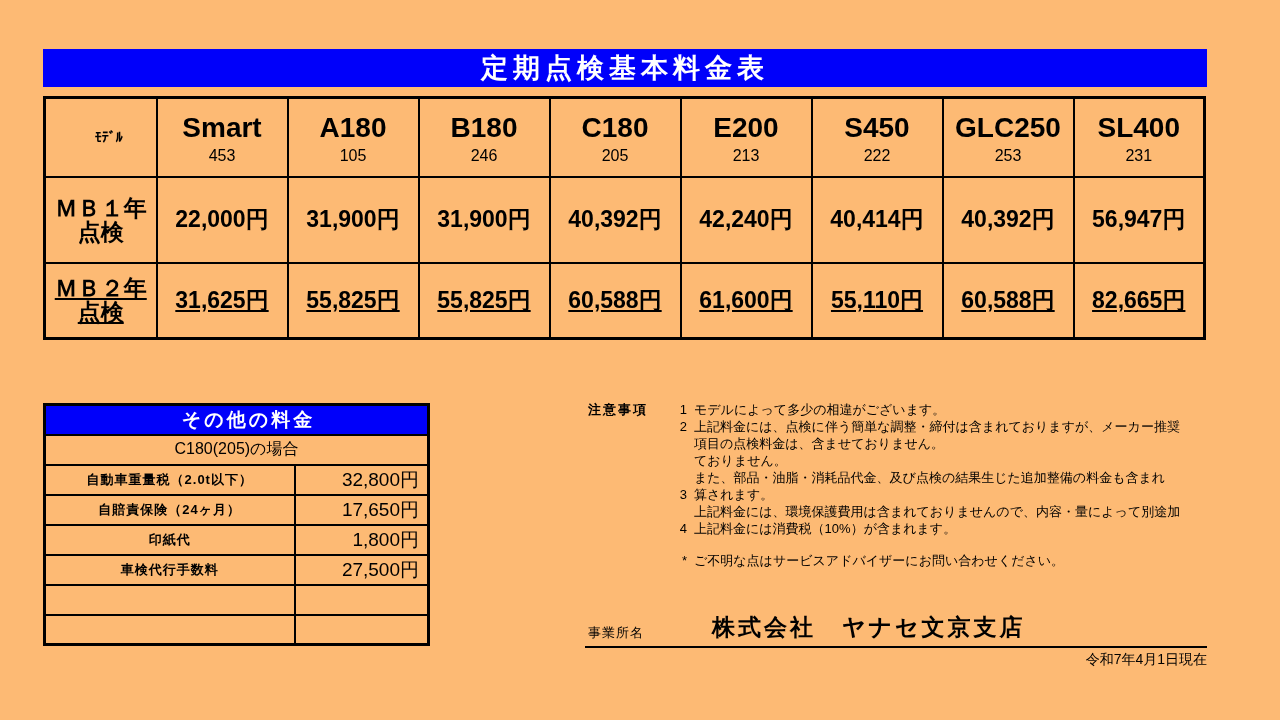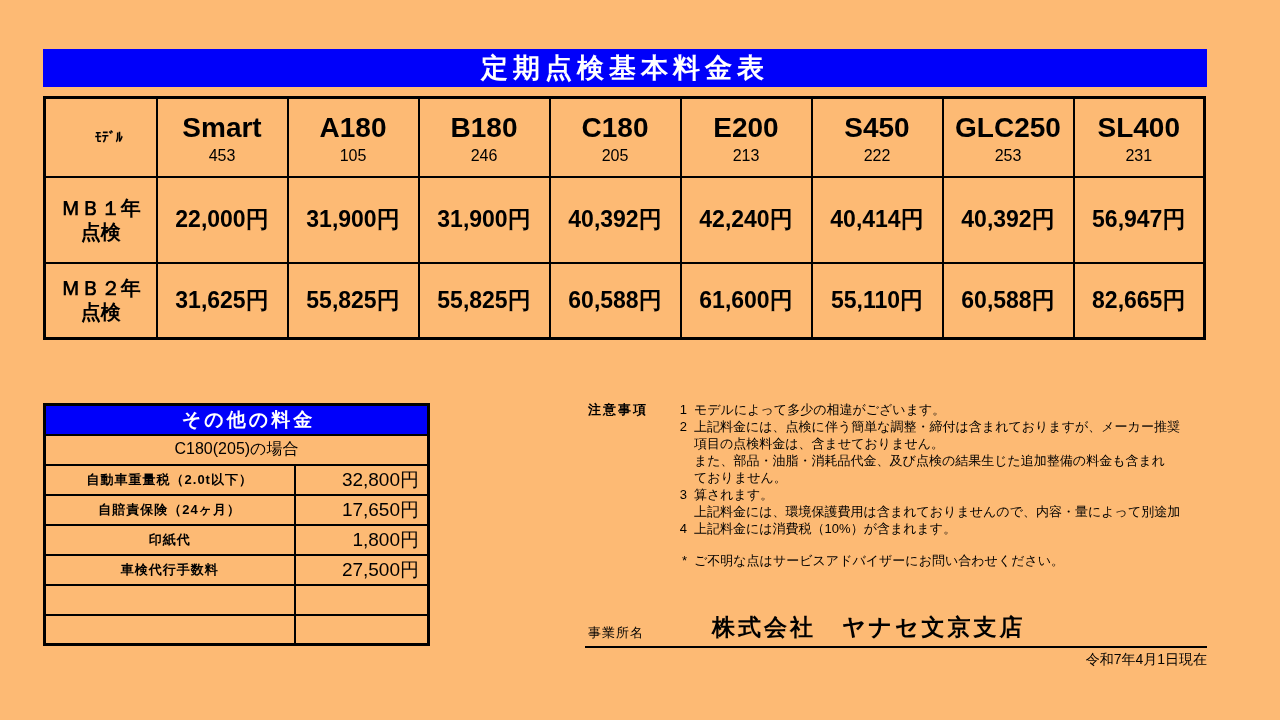--- a/index.html
+++ b/index.html
@@ -18,25 +18,25 @@
 
   
   table { border-collapse: collapse; table-layout: fixed; }
   .main-table {
     position: absolute; left: 43px; top: 96px; width: 1162px;
     border: 3px solid #000;
   }
   .main-table td { border: 2px solid #000; text-align: center; vertical-align: middle; overflow: hidden; }
   .main-table .head-row { height: 79px; }
   .main-table .mb1-row { height: 86px; }
-  .main-table .mb2-row { height: 76px; }
+  .main-table .mb2-row { height: 76px; text-decoration: underline; }
   .model-label-cell { font-size: 14px; font-weight: bold; padding-left: 16px; }
   .model-name { font-size: 28px; font-weight: bold; line-height: 34px; margin-top: 4px; }
   .model-code { font-size: 16px; line-height: 22px; }
-  .row-label { font-size: 20px; font-weight: bold; line-height: 24px; margin-left: 28px; }
+  .row-label { font-size: 23px; font-weight: bold; line-height: 24px; margin-left: 28px; }
   .price-cell { font-size: 23px; font-weight: bold; }
 
   
   .fees-table {
     position: absolute; left: 43px; top: 403px; width: 384px;
     border: 3px solid #000;
   }
   .fees-table td { border: 2px solid #000; vertical-align: middle; overflow: hidden; }
   .fees-table tr { height: 30px; }
   .fees-head-cell {
@@ -197,22 +197,22 @@
         <div class="note-num">1</div>
         <div class="note-lines">
           <div>モデルによって多少の相違がございます。</div>
         </div>
       </div>
       <div class="note-item">
         <div class="note-num">2</div>
         <div class="note-lines">
           <div>上記料金には、点検に伴う簡単な調整・締付は含まれておりますが、メーカー推奨</div>
           <div>項目の点検料金は、含ませておりません。</div>
+          <div>ておりません。</div>
           <div>また、部品・油脂・消耗品代金、及び点検の結果生じた追加整備の料金も含まれ</div>
-          <div>ておりません。</div>
         </div>
       </div>
       <div class="note-item">
         <div class="note-num">3</div>
         <div class="note-lines">
           <div>算されます。</div>
           <div>上記料金には、環境保護費用は含まれておりませんので、内容・量によって別途加</div>
         </div>
       </div>
       <div class="note-item">

